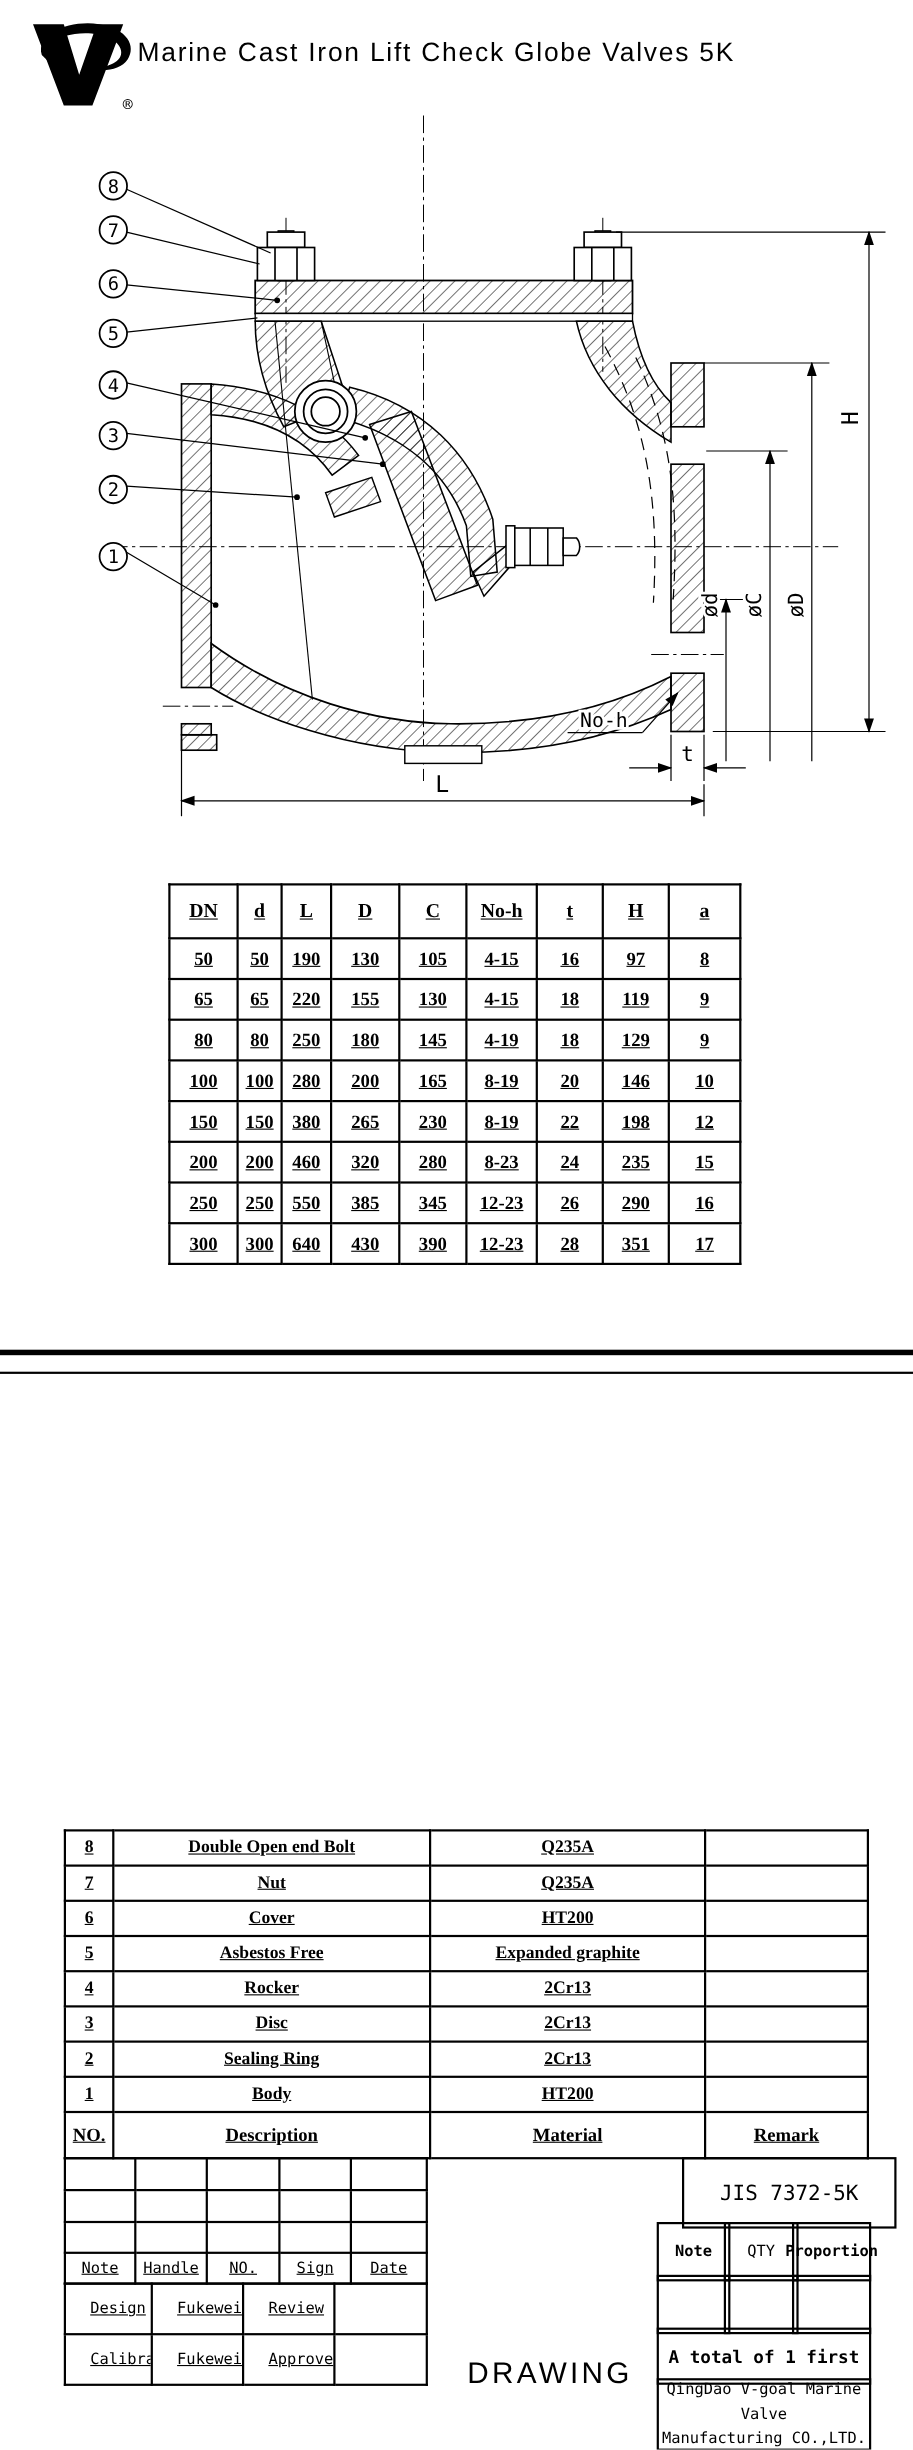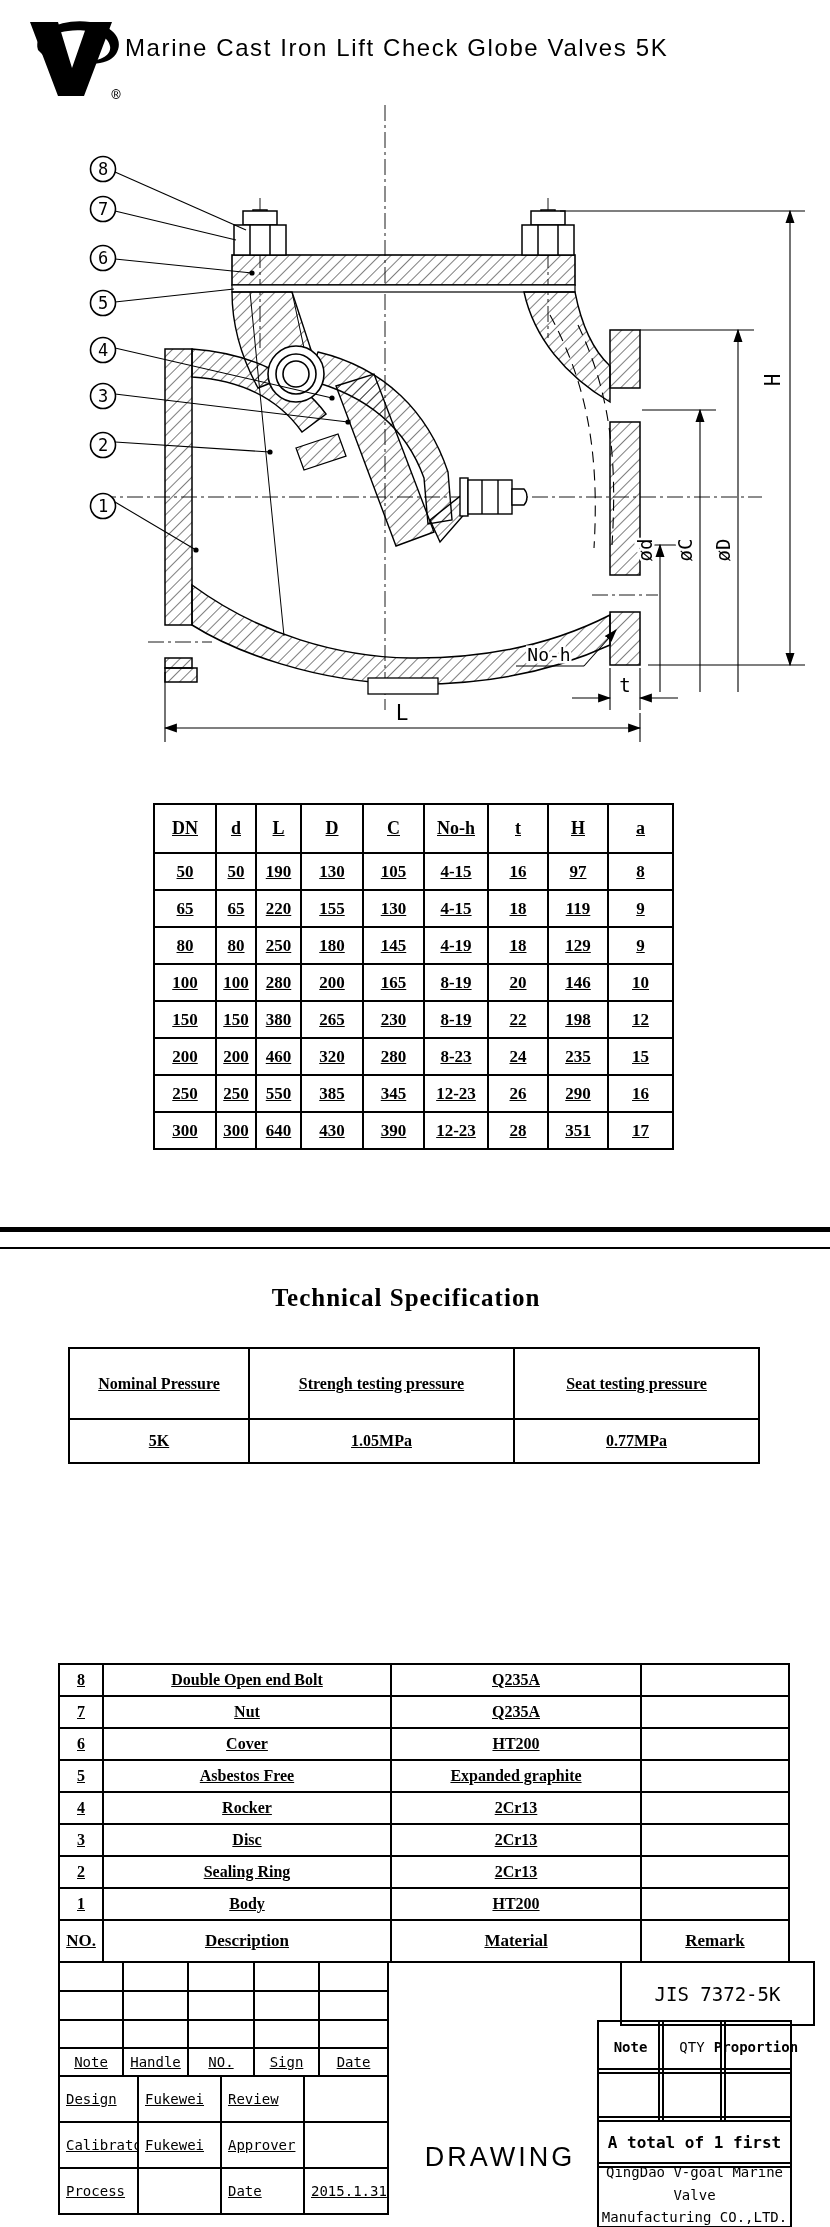--- a/index.html
+++ b/index.html
@@ -18,21 +18,21 @@
   .spectab{left:68px;top:1347px;width:690px;}
   .spectab th,.spectab td{border:2px solid #000;text-align:center;font-family:"Liberation Serif",serif;font-weight:bold;}
   .spectab th{font-size:16px;}
   .spectab td{font-size:16px;}
   #spec-heading{left:106px;top:1284px;width:600px;text-align:center;font-size:25px;letter-spacing:1px;}
   .partstab{left:58px;top:1663px;width:730px;}
   .partstab td{border:2px solid #000;text-align:center;font-family:"Liberation Serif",serif;font-weight:bold;font-size:16px;}
   .partstab .foot td{font-size:17px;}
   .sigtab{left:58px;width:329px;}
   .sigtab td{border:2px solid #000;text-align:center;font-family:"DejaVu Sans Mono",monospace;font-size:14px;white-space:nowrap;}
-  .sig4 td{text-align:left;padding-left:6px;}
+  .sig4 td{text-align:left;padding-left:22px;}
   .rbox{border:2px solid #000;font-family:"DejaVu Sans Mono",monospace;display:flex;align-items:center;justify-content:center;text-align:center;}
   #drawing-label{left:395px;top:2105px;width:210px;text-align:center;font-size:27px;letter-spacing:3px;margin-top:37px;}
   .rule{left:0;width:830px;background:#000;}
   svg text{font-family:"DejaVu Sans Mono",monospace;fill:#000;}
   .halo{paint-order:stroke;stroke:#fff;stroke-width:5px;}
 </style>
 </head>
 <body>
 
 <div id="page">
@@ -325,40 +325,20 @@
           <td>28</td>
           <td>351</td>
           <td>17</td>
         </tr>
   </tbody>
     </table>
 
   <div class="abs rule" style="top:1227px;height:5px"></div>
   <div class="abs rule" style="top:1247px;height:2px"></div>
 
-  <div class="abs typw" id="spec-heading">Technical Specification</div>
-  <table class="abs spectab">
-    <colgroup>
-        <col style="width:180px">
-        <col style="width:265px">
-        <col style="width:245px">
-      </colgroup>
-    <tbody>
-        <tr style="height:71px">
-      <th>Nominal Pressure</th>
-      <th>Strengh testing pressure</th>
-      <th>Seat testing pressure</th>
-    </tr>
-    <tr style="height:44px">
-      <td>5K</td>
-      <td>1.05MPa</td>
-      <td>0.77MPa</td>
-    </tr>
-  </tbody>
-    </table>
 
   <table class="abs partstab">
     <colgroup>
         <col style="width:44px">
         <col style="width:288px">
         <col style="width:250px">
         <col style="width:148px">
       </colgroup>
     <tbody>
         <tr style="height:32px">
@@ -470,26 +450,20 @@
       <td>Fukewei</td>
       <td>Review</td>
       <td></td>
     </tr>
     <tr style="height:46px">
       <td>Calibrator</td>
       <td>Fukewei</td>
       <td>Approver</td>
       <td></td>
     </tr>
-    <tr style="height:46px">
-      <td>Process</td>
-      <td></td>
-      <td>Date</td>
-      <td>2015.1.31</td>
-    </tr>
   </tbody>
     </table>
 
   <div class="abs cad" id="drawing-label">DRAWING</div>
 
   <div class="abs rbox" style="left:620px;top:1961px;width:191px;height:61px;font-size:19px">JIS 7372-5K</div>
   <div class="abs rbox" style="left:597px;top:2020px;width:63px;height:50px;font-size:14px;font-weight:bold">Note</div>
   <div class="abs rbox" style="left:658px;top:2020px;width:64px;height:50px;font-size:14px;font-weight:normal">QTY</div>
   <div class="abs rbox" style="left:720px;top:2020px;width:68px;height:50px;font-size:14px;font-weight:bold">Proportion</div>
   <div class="abs rbox" style="left:597px;top:2068px;width:63px;height:50px"></div>

